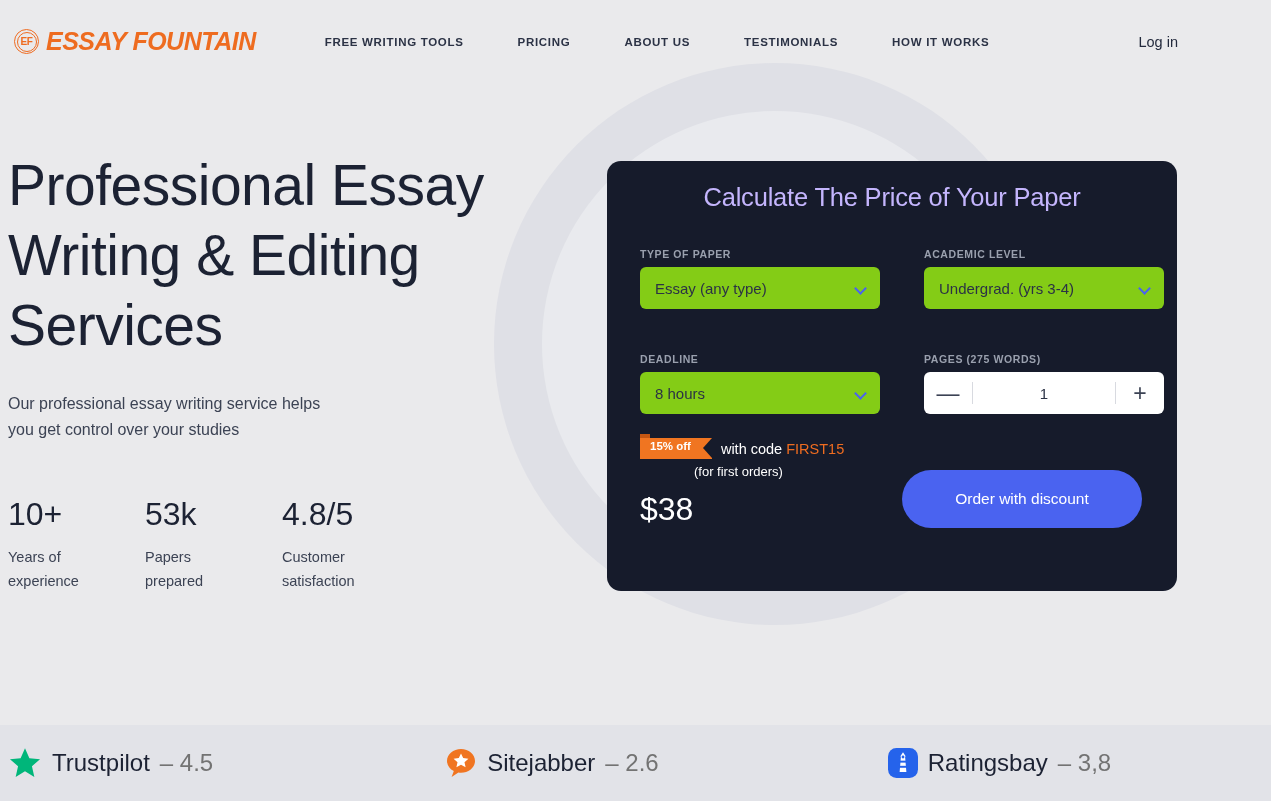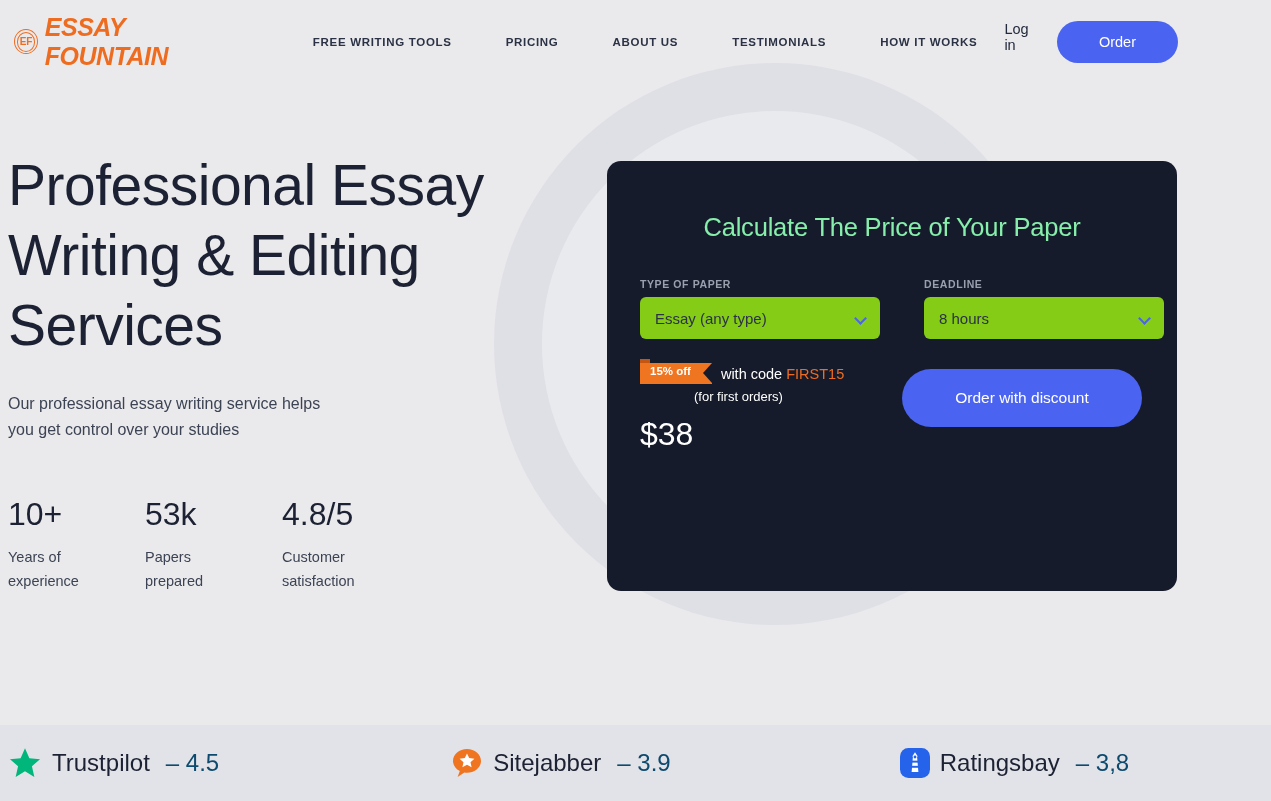--- a/index.html
+++ b/index.html
@@ -73,22 +73,22 @@
   .stat { width:137px; }
   .stat-value { font-size:32px; font-weight:300; color:#1c2233; line-height:38px; }
   .stat-label { margin-top:12px; font-size:14.5px; line-height:24px; color:#3c4354; }
 
   
   .calc {
     position:absolute; left:607px; top:161px; width:570px; height:430px;
     background:#161b2b; border-radius:14px; z-index:4; padding:0 33px;
   }
   .calc-title {
-    text-align:center; color:#86efac; font-size:25.5px; font-weight:400;
-    padding-top:52px; letter-spacing:-0.2px;
+    text-align:center; color:#c4b5fd; font-size:25.5px; font-weight:400;
+    padding-top:22px; letter-spacing:-0.2px;
   }
   .calc-grid {
     margin-top:36px; display:grid;
     grid-template-columns:240px 240px; column-gap:22px; row-gap:22px;gap:44px;
   }
   .field-label {
     font-size:10.5px; font-weight:bold; color:#9aa0ae;
     letter-spacing:0.6px; margin-bottom:7px;
   }
   .select-box {
@@ -137,38 +137,38 @@
     content:""; position:absolute; right:0; top:0;
     width:0; height:0;
     border-top:10.5px solid transparent;
     border-bottom:10.5px solid transparent;
     border-right:9px solid #161b2b;
   }
   .promo-text { font-size:14.5px; color:#fff; white-space:nowrap; }
   .promo-code { color:#ee6c20; }
   .promo-note { margin-top:5px; margin-left:54px; font-size:13px; color:#fff; }
   .price { margin-top:12px; font-size:32px; color:#fff; font-weight:400; }
-  .promo-right { flex:1; display:flex; align-items:flex-start; padding-top:6px; }
+  .promo-right { flex:1; display:flex; align-items:flex-end; padding-top:6px; }
   .discount-btn {
     width:240px; height:58px; background:#4a63f0; color:#fff;
     border:none; border-radius:29px; font-size:15.5px; cursor:pointer;
     font-family:"Liberation Sans", sans-serif;
   }
 
   
   .reviews {
     position:absolute; left:0; top:725px; width:1271px; height:76px;
     background:#e2e3e8; display:flex; align-items:center; z-index:5;
   }
   .review { display:flex; align-items:center; gap:10px; }
   .r1 { margin-left:8px; }
   .r2 { margin-left:232px; }
   .r3 { margin-left:229px; }
   .review-name { font-size:24px; color:#1c2233; }
-  .review-score { font-size:24px; color:#0c4a6e; margin-left:6px; }
+  .review-score { font-size:24px; color:#737373; }
   .icon-svg { display:block; }
 </style>
 </head>
 <body>
 
 <div class="page">
 
   <div class="rings">
     <div class="ring-outer"></div>
     <div class="ring-inner"></div>
@@ -185,21 +185,20 @@
     <div class="nav">
       <div class="nav-item">FREE WRITING TOOLS</div>
       <div class="nav-item">PRICING</div>
       <div class="nav-item">ABOUT US</div>
       <div class="nav-item">TESTIMONIALS</div>
       <div class="nav-item">HOW IT WORKS</div>
     </div>
 
     <div class="header-right">
       <div class="login-link">Log in</div>
-      <button class="order-btn">Order</button>
     </div>
   </div>
 
   <div class="hero-left">
     <h1 class="hero-title">
       <span>Professional Essay</span><br>
       <span>Writing &amp; Editing</span><br>
       <span>Services</span>
     </h1>
     <div class="hero-sub">
@@ -238,29 +237,46 @@
     <div class="calc-grid">
 
       <div>
         <div class="field-label">TYPE OF PAPER</div>
         <div class="select-box">
           <span class="select-value">Essay (any type)</span>
           <span class="chev"></span>
         </div>
       </div>
 
+      <div>
+        <div class="field-label">ACADEMIC LEVEL</div>
+        <div class="select-box">
+          <span class="select-value">Undergrad. (yrs 3-4)</span>
+          <span class="chev"></span>
+        </div>
+      </div>
 
       <div>
         <div class="field-label">DEADLINE</div>
         <div class="select-box">
           <span class="select-value">8 hours</span>
           <span class="chev"></span>
         </div>
       </div>
 
+      <div>
+        <div class="field-label">PAGES (275 WORDS)</div>
+        <div class="stepper">
+          <button class="step-btn">—</button>
+          <span class="step-div"></span>
+          <div class="step-value">1</div>
+          <span class="step-div"></span>
+          <button class="step-btn">+</button>
+        </div>
+      </div>
 
     </div>
 
     <div class="promo-row">
       <div class="promo-left">
         <div class="promo-line">
           <span class="ribbon">15% off</span>
           <span class="promo-text">
             <span>with code</span>
             <span class="promo-code">FIRST15</span>
@@ -293,21 +309,21 @@
     <div class="review r2">
       <span>
         <svg class="icon-svg" width="32" height="32" viewBox="0 0 32 32">
           <path d="M16 2 C8.3 2 2 7.3 2 13.9 C2 18.2 4.7 22 8.8 24.1 L6.6 30 L13.4 25.5 C14.2 25.7 15.1 25.8 16 25.8 C23.7 25.8 30 20.5 30 13.9 C30 7.3 23.7 2 16 2 Z" fill="#f07521"></path>
           <polygon points="16,6.4 18.2,11.1 23.4,11.7 19.5,15.2 20.6,20.3 16,17.7 11.4,20.3 12.5,15.2 8.6,11.7 13.8,11.1" fill="#ffffff"></polygon>
         </svg>
       </span>
       <span class="review-name">Sitejabber</span>
       <span class="review-score">
         <span>–</span>
-        <span>3.9</span>
+        <span>2.6</span>
       </span>
     </div>
 
     <div class="review r3">
       <span>
         <svg class="icon-svg" width="30" height="30" viewBox="0 0 32 32">
           <rect x="0" y="0" width="32" height="32" rx="9" fill="#2563eb"></rect>
           <path d="M16 4.5 L19 9 L18.2 9 L19.6 25.5 L12.4 25.5 L13.8 9 L13 9 Z" fill="#ffffff"></path>
           <rect x="12.4" y="13.5" width="7.2" height="2.1" fill="#2563eb"></rect>
           <rect x="12.1" y="19" width="7.8" height="2.1" fill="#2563eb"></rect>

